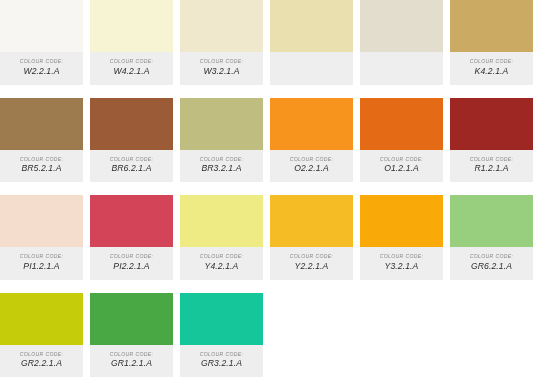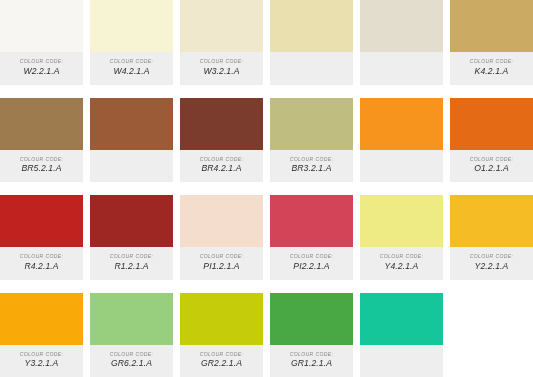--- a/index.html
+++ b/index.html
@@ -101,53 +101,47 @@
     </div>
     <div class="swatch-card">
       <div class="swatch-color" style="background: rgb(157, 123, 78);"></div>
       <div class="swatch-label">
         <div class="label-caption">COLOUR CODE:</div>
         <div class="label-code">BR5.2.1.A</div>
       </div>
     </div>
     <div class="swatch-card">
       <div class="swatch-color" style="background: rgb(155, 91, 55);"></div>
-    </div>
-    <div class="swatch-card">
-      <div class="swatch-color" style="background: rgb(123, 60, 45);"></div>
-      <div class="swatch-label">
-        <div class="label-caption">COLOUR CODE:</div>
-        <div class="label-code">BR4.2.1.A</div>
+      <div class="swatch-label">
+        <div class="label-caption">COLOUR CODE:</div>
+        <div class="label-code">BR6.2.1.A</div>
       </div>
     </div>
     <div class="swatch-card">
       <div class="swatch-color" style="background: rgb(191, 190, 128);"></div>
       <div class="swatch-label">
         <div class="label-caption">COLOUR CODE:</div>
         <div class="label-code">BR3.2.1.A</div>
       </div>
     </div>
     <div class="swatch-card">
       <div class="swatch-color" style="background: rgb(247, 148, 30);"></div>
+      <div class="swatch-label">
+        <div class="label-caption">COLOUR CODE:</div>
+        <div class="label-code">O2.2.1.A</div>
+      </div>
     </div>
     <div class="swatch-card">
       <div class="swatch-color" style="background: rgb(229, 106, 22);"></div>
       <div class="swatch-label">
         <div class="label-caption">COLOUR CODE:</div>
         <div class="label-code">O1.2.1.A</div>
       </div>
     </div>
     <div class="swatch-card">
-      <div class="swatch-color" style="background: rgb(192, 35, 31);"></div>
-      <div class="swatch-label">
-        <div class="label-caption">COLOUR CODE:</div>
-        <div class="label-code">R4.2.1.A</div>
-      </div>
-    </div>
-    <div class="swatch-card">
       <div class="swatch-color" style="background: rgb(158, 39, 35);"></div>
       <div class="swatch-label">
         <div class="label-caption">COLOUR CODE:</div>
         <div class="label-code">R1.2.1.A</div>
       </div>
     </div>
     <div class="swatch-card">
       <div class="swatch-color" style="background: rgb(244, 221, 205);"></div>
       <div class="swatch-label">
         <div class="label-caption">COLOUR CODE:</div>
@@ -198,14 +192,18 @@
     </div>
     <div class="swatch-card">
       <div class="swatch-color" style="background: rgb(74, 168, 68);"></div>
       <div class="swatch-label">
         <div class="label-caption">COLOUR CODE:</div>
         <div class="label-code">GR1.2.1.A</div>
       </div>
     </div>
     <div class="swatch-card">
       <div class="swatch-color" style="background: rgb(21, 198, 155);"></div>
+      <div class="swatch-label">
+        <div class="label-caption">COLOUR CODE:</div>
+        <div class="label-code">GR3.2.1.A</div>
+      </div>
     </div>
   </div>
 
 </body></html>

